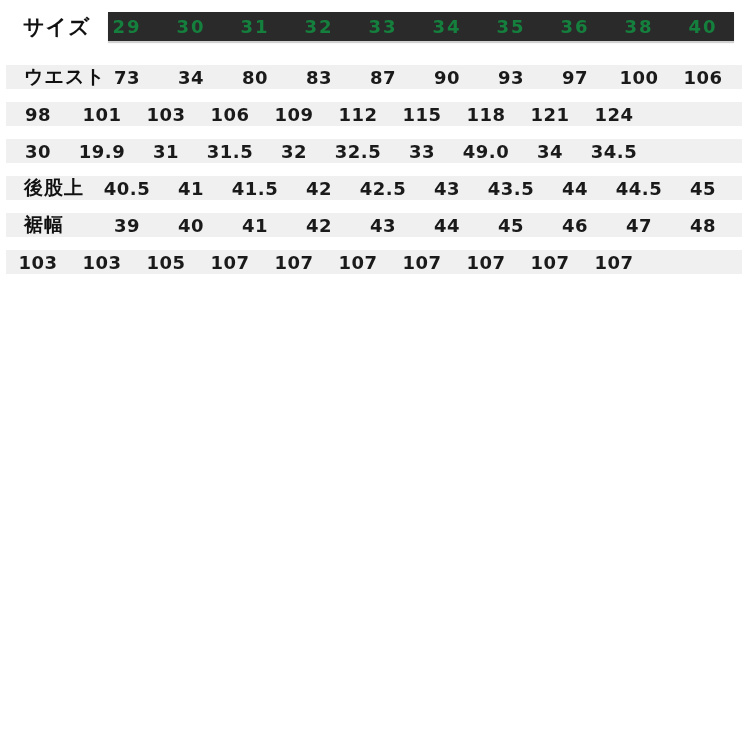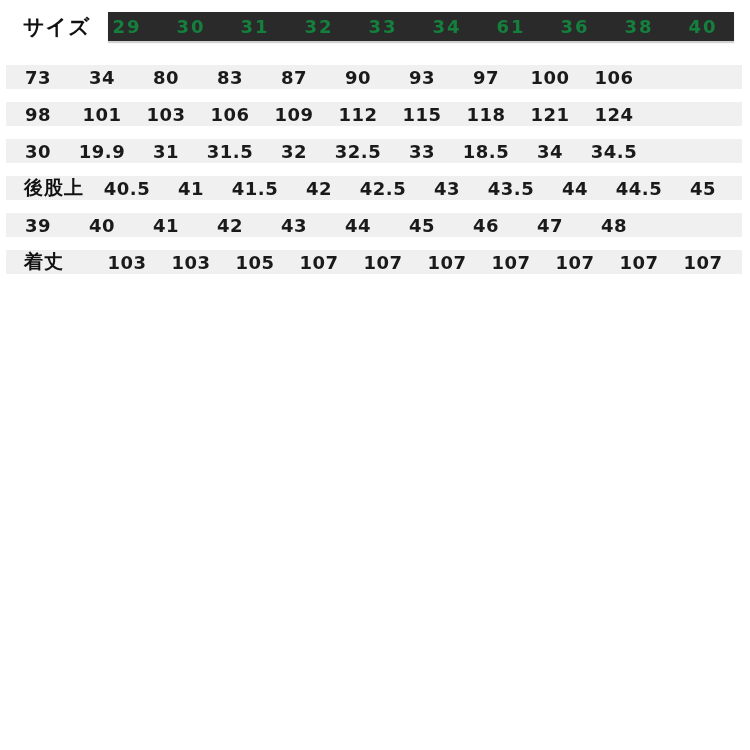--- a/index.html
+++ b/index.html
@@ -95,29 +95,30 @@
     <div class="header-row">
       <div class="header-bar"></div>
       <div class="size-label">サイズ</div>
 
     <div class="hcell">29</div>
         <div class="hcell">30</div>
         <div class="hcell">31</div>
         <div class="hcell">32</div>
         <div class="hcell">33</div>
         <div class="hcell">34</div>
-        <div class="hcell">61</div>
+        <div class="hcell">35</div>
         <div class="hcell">36</div>
         <div class="hcell">38</div>
         <div class="hcell">40</div>
       </div>
 
     <div>
 
     <div class="row">
+          <div class="label">ウエスト</div>
           <div class="cell">73</div>
           <div class="cell">34</div>
           <div class="cell">80</div>
           <div class="cell">83</div>
           <div class="cell">87</div>
           <div class="cell">90</div>
           <div class="cell">93</div>
           <div class="cell">97</div>
           <div class="cell">100</div>
           <div class="cell">106</div>
@@ -135,51 +136,51 @@
           <div class="cell">124</div>
         </div>
         <div class="row">
           <div class="cell">30</div>
           <div class="cell">19.9</div>
           <div class="cell">31</div>
           <div class="cell">31.5</div>
           <div class="cell">32</div>
           <div class="cell">32.5</div>
           <div class="cell">33</div>
-          <div class="cell">18.5</div>
+          <div class="cell">49.0</div>
           <div class="cell">34</div>
           <div class="cell">34.5</div>
         </div>
         <div class="row">
           <div class="label">後股上</div>
           <div class="cell">40.5</div>
           <div class="cell">41</div>
           <div class="cell">41.5</div>
           <div class="cell">42</div>
           <div class="cell">42.5</div>
           <div class="cell">43</div>
           <div class="cell">43.5</div>
           <div class="cell">44</div>
           <div class="cell">44.5</div>
           <div class="cell">45</div>
         </div>
         <div class="row">
+          <div class="label">裾幅</div>
           <div class="cell">39</div>
           <div class="cell">40</div>
           <div class="cell">41</div>
           <div class="cell">42</div>
           <div class="cell">43</div>
           <div class="cell">44</div>
           <div class="cell">45</div>
           <div class="cell">46</div>
           <div class="cell">47</div>
           <div class="cell">48</div>
         </div>
         <div class="row">
-          <div class="label">着丈</div>
           <div class="cell">103</div>
           <div class="cell">103</div>
           <div class="cell">105</div>
           <div class="cell">107</div>
           <div class="cell">107</div>
           <div class="cell">107</div>
           <div class="cell">107</div>
           <div class="cell">107</div>
           <div class="cell">107</div>
           <div class="cell">107</div>

